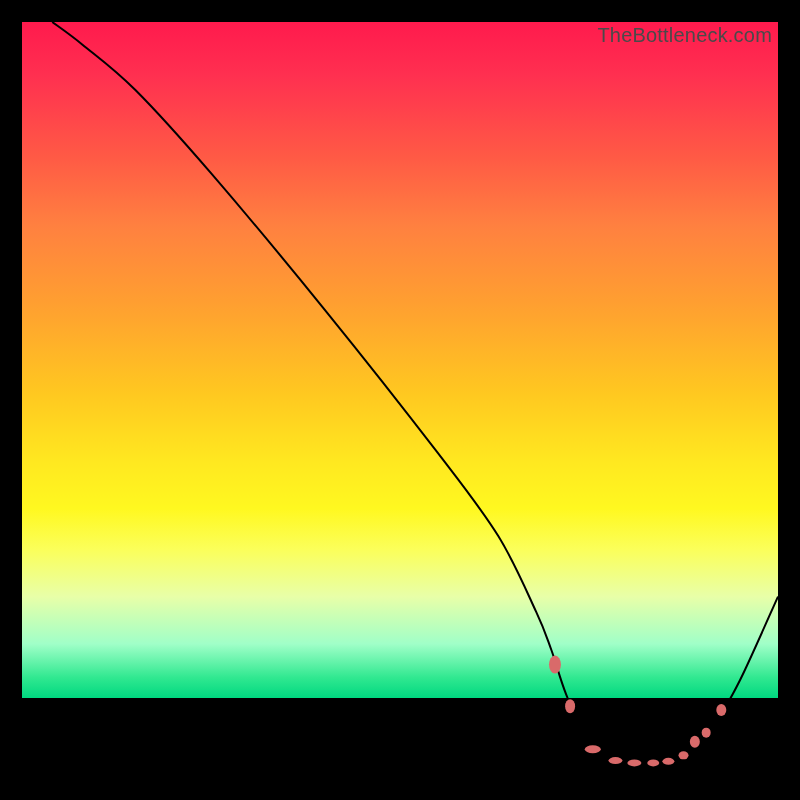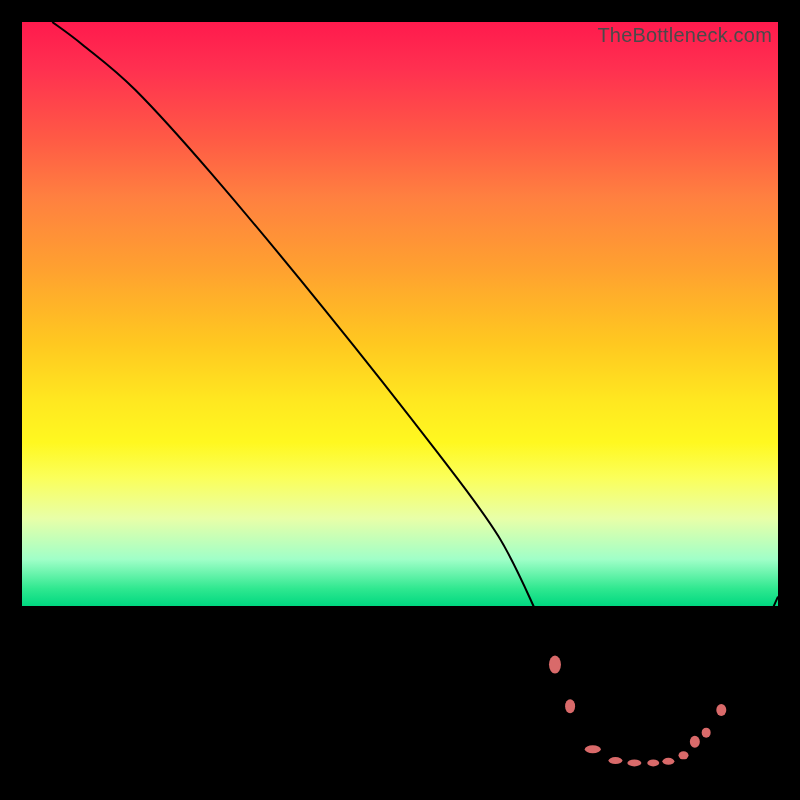--- a/index.html
+++ b/index.html
@@ -8,21 +8,21 @@
     height: 800px;
     background: #000;
     position: relative;
     font-family: Arial, sans-serif;
   }
   .plot-area {
     position: absolute;
     left: 22px;
     top: 22px;
     width: 756px;
-    height: 584px;
+    height: 676px;
   }
   .gradient-bg {
     position: absolute;
     inset: 0;
     background: linear-gradient(to bottom,
       #ff1a4d 0%,
       #ff3050 8%,
       #ff5a45 20%,
       #ff8040 30%,
       #ffa030 42%,

